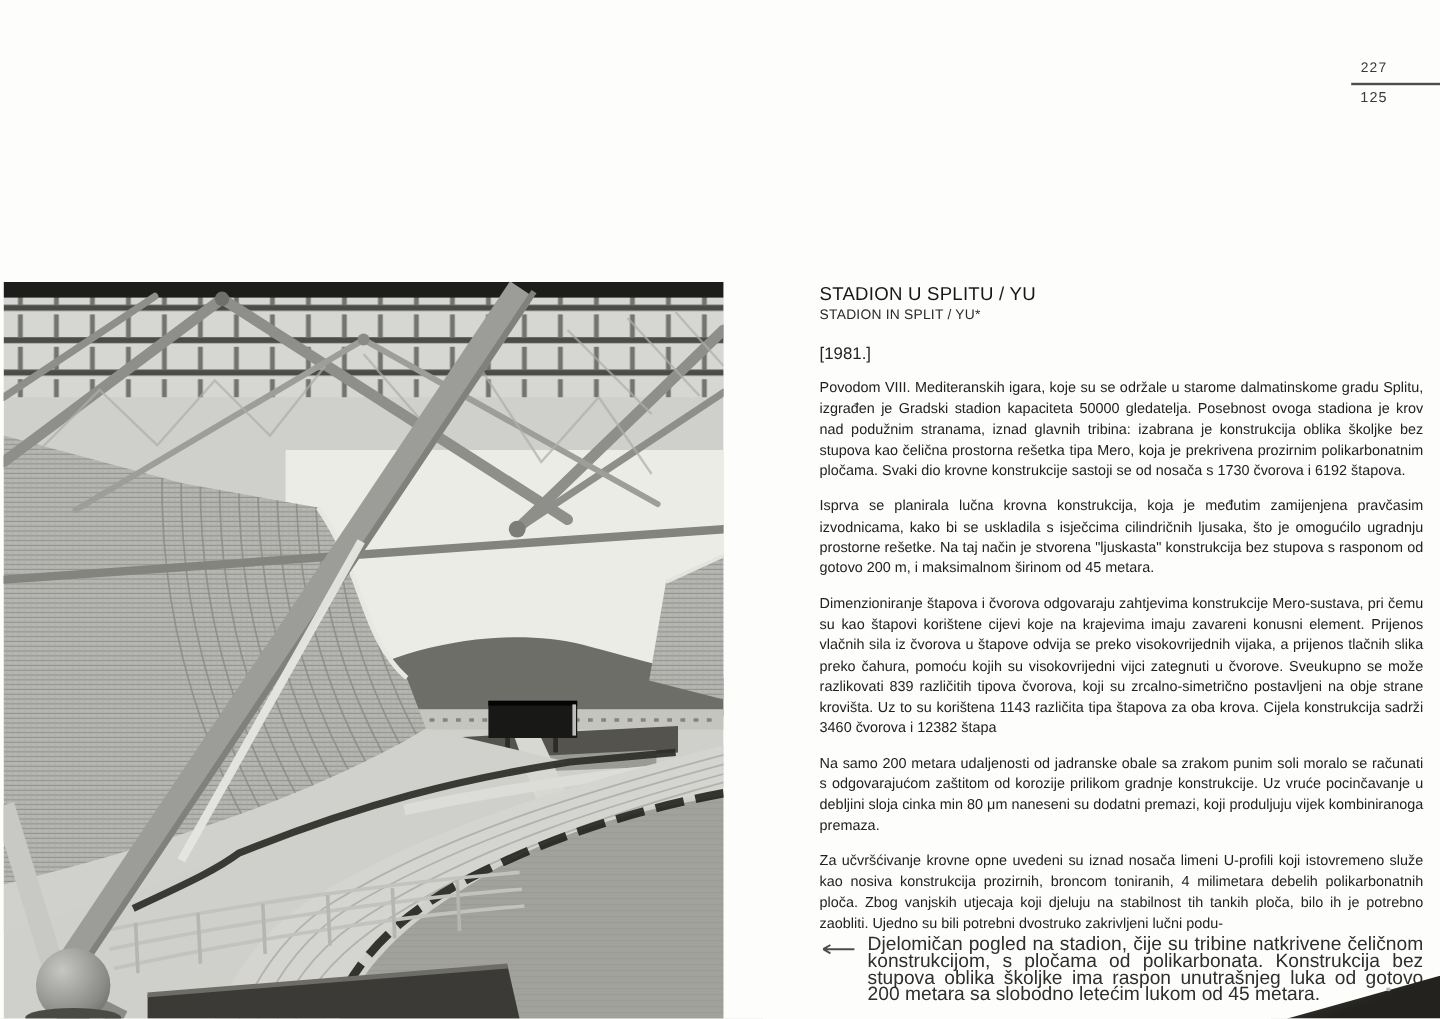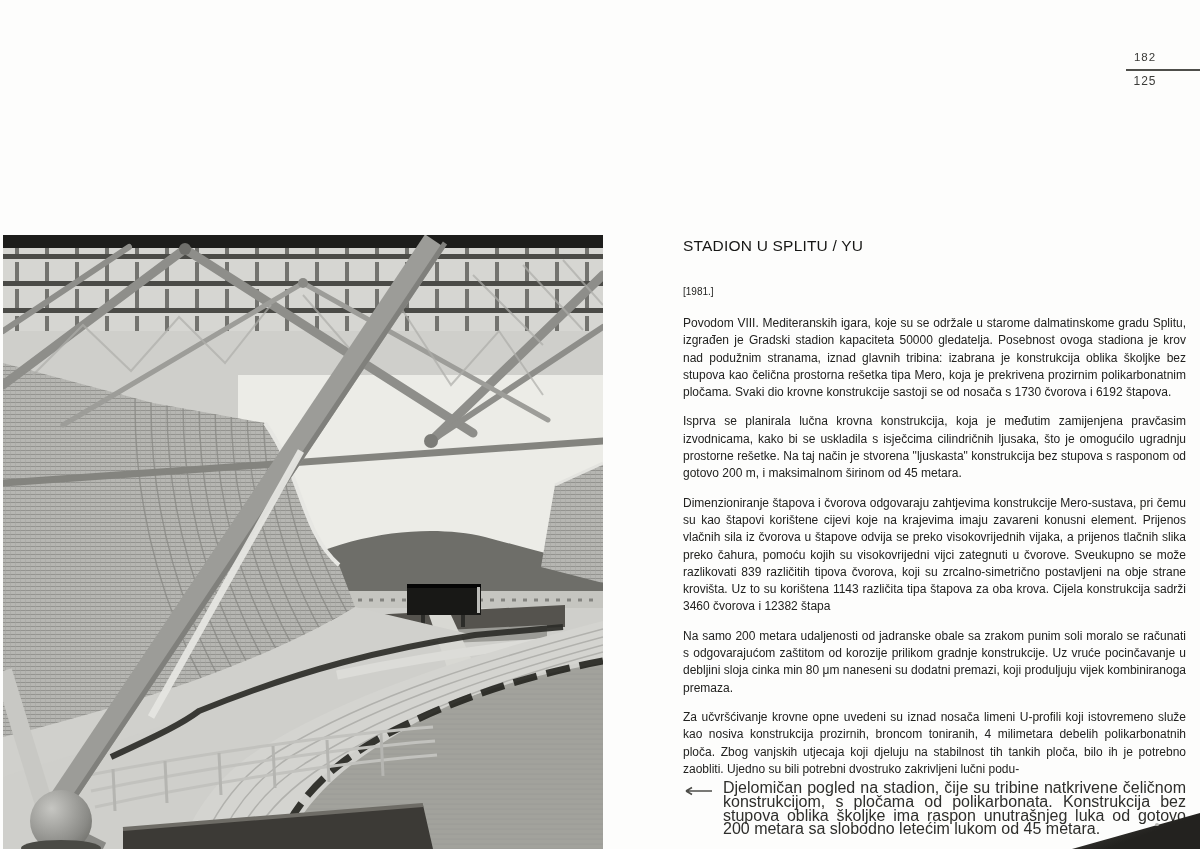--- a/index.html
+++ b/index.html
@@ -5,21 +5,21 @@
   html,body{margin:0;padding:0;background:#e8e8e6;}
   #scan{position:relative;width:1200px;height:849px;background:#fdfdfc;overflow:hidden;
         font-family:"Liberation Sans",sans-serif;color:#1f1f1d;}
   .abs{position:absolute;}
   
   #pagenum-top{left:1128px;top:51px;width:34px;text-align:center;font-size:11.5px;letter-spacing:1px;color:#3a3a37;}
   #pagenum-rule{left:1126px;top:69px;width:74px;height:2px;background:#4e4e4a;}
   #pagenum-bottom{left:1128px;top:74px;width:34px;text-align:center;font-size:12px;letter-spacing:1px;color:#3a3a37;}
   #title{left:683px;top:237px;width:510px;font-size:15.5px;font-weight:normal;letter-spacing:.2px;color:#171715;}
   #subtitle{left:683px;top:257px;width:510px;font-size:11.5px;letter-spacing:.2px;color:#2b2b28;}
-  #year{left:683px;top:286px;width:510px;font-size:10px;color:#232321;}
+  #year{left:683px;top:286px;width:510px;font-size:14px;color:#232321;}
   #bodycol{left:683px;top:315px;width:503px;}
   #bodycol p{margin:0 0 12px 0;font-size:12px;line-height:17.3px;text-align:justify;color:#222220;}
   #caption{left:723px;top:781px;width:463px;font-size:16px;line-height:13.8px;text-align:justify;color:#2e2e2b;}
   #cap-arrow{left:683px;top:785px;width:30px;height:12px;}
   
   #curl{left:1072px;top:810px;width:128px;height:39px;
         background:linear-gradient(160deg,#4a4945 0%,#23221f 60%);
         clip-path:polygon(0 100%,100% 8%,100% 100%);}
   #curl-dot{left:1155px;top:823px;width:4px;height:3px;background:#b9b9b5;border-radius:50%;}
   
@@ -154,25 +154,26 @@
 
     <path d="M40,566 L0,436" stroke="#c8c8c4" stroke-width="18"></path>
     <path d="M72,600 L100,614" stroke="#8a8a86" stroke-width="14"></path>
     <path d="M52,574 L432,6" stroke="#9c9c98" stroke-width="24"></path>
     <path d="M62,576 L442,8" stroke="#80807c" stroke-width="5"></path>
     <path d="M148,482 L298,216" stroke="#e6e6e2" stroke-width="7" opacity="0.95"></path>
     <circle cx="58" cy="586" r="31" fill="url(#ballg)"></circle>
     <ellipse cx="58" cy="613" rx="40" ry="8" fill="#4a4a45"></ellipse>
   </svg>
 
-  <div id="pagenum-top" class="abs">182</div>
+  <div id="pagenum-top" class="abs">227</div>
   <div id="pagenum-rule" class="abs"></div>
   <div id="pagenum-bottom" class="abs">125</div>
 
   <div id="title" class="abs">STADION U SPLITU / YU</div>
+  <div id="subtitle" class="abs">STADION IN SPLIT / YU*</div>
   <div id="year" class="abs">[1981.]</div>
 
   <div id="bodycol" class="abs">
     <p>Povodom VIII. Mediteranskih igara, koje su se održale u starome dalmatinskome gradu Splitu, izgrađen je Gradski stadion kapaciteta 50000 gledatelja. Posebnost ovoga stadiona je krov nad podužnim stranama, iznad glavnih tribina: izabrana je konstrukcija oblika školjke bez stupova kao čelična prostorna rešetka tipa Mero, koja je prekrivena prozirnim polikarbonatnim pločama. Svaki dio krovne konstrukcije sastoji se od nosača s 1730 čvorova i 6192 štapova.</p>
     <p>Isprva se planirala lučna krovna konstrukcija, koja je međutim zamijenjena pravčasim izvodnicama, kako bi se uskladila s isječcima cilindričnih ljusaka, što je omogućilo ugradnju prostorne rešetke. Na taj način je stvorena "ljuskasta" konstrukcija bez stupova s rasponom od gotovo 200 m, i maksimalnom širinom od 45 metara.</p>
     <p>Dimenzioniranje štapova i čvorova odgovaraju zahtjevima konstrukcije Mero-sustava, pri čemu su kao štapovi korištene cijevi koje na krajevima imaju zavareni konusni element. Prijenos vlačnih sila iz čvorova u štapove odvija se preko visokovrijednih vijaka, a prijenos tlačnih slika preko čahura, pomoću kojih su visokovrijedni vijci zategnuti u čvorove. Sveukupno se može razlikovati 839 različitih tipova čvorova, koji su zrcalno-simetrično postavljeni na obje strane krovišta. Uz to su korištena 1143 različita tipa štapova za oba krova. Cijela konstrukcija sadrži 3460 čvorova i 12382 štapa</p>
     <p>Na samo 200 metara udaljenosti od jadranske obale sa zrakom punim soli moralo se računati s odgovarajućom zaštitom od korozije prilikom gradnje konstrukcije. Uz vruće pocinčavanje u debljini sloja cinka min 80 μm naneseni su dodatni premazi, koji produljuju vijek kombiniranoga premaza.</p>
     <p>Za učvršćivanje krovne opne uvedeni su iznad nosača limeni U-profili koji istovremeno služe kao nosiva konstrukcija prozirnih, broncom toniranih, 4 milimetara debelih polikarbonatnih ploča. Zbog vanjskih utjecaja koji djeluju na stabilnost tih tankih ploča, bilo ih je potrebno zaobliti. Ujedno su bili potrebni dvostruko zakrivljeni lučni podu-</p>
   </div>
 

